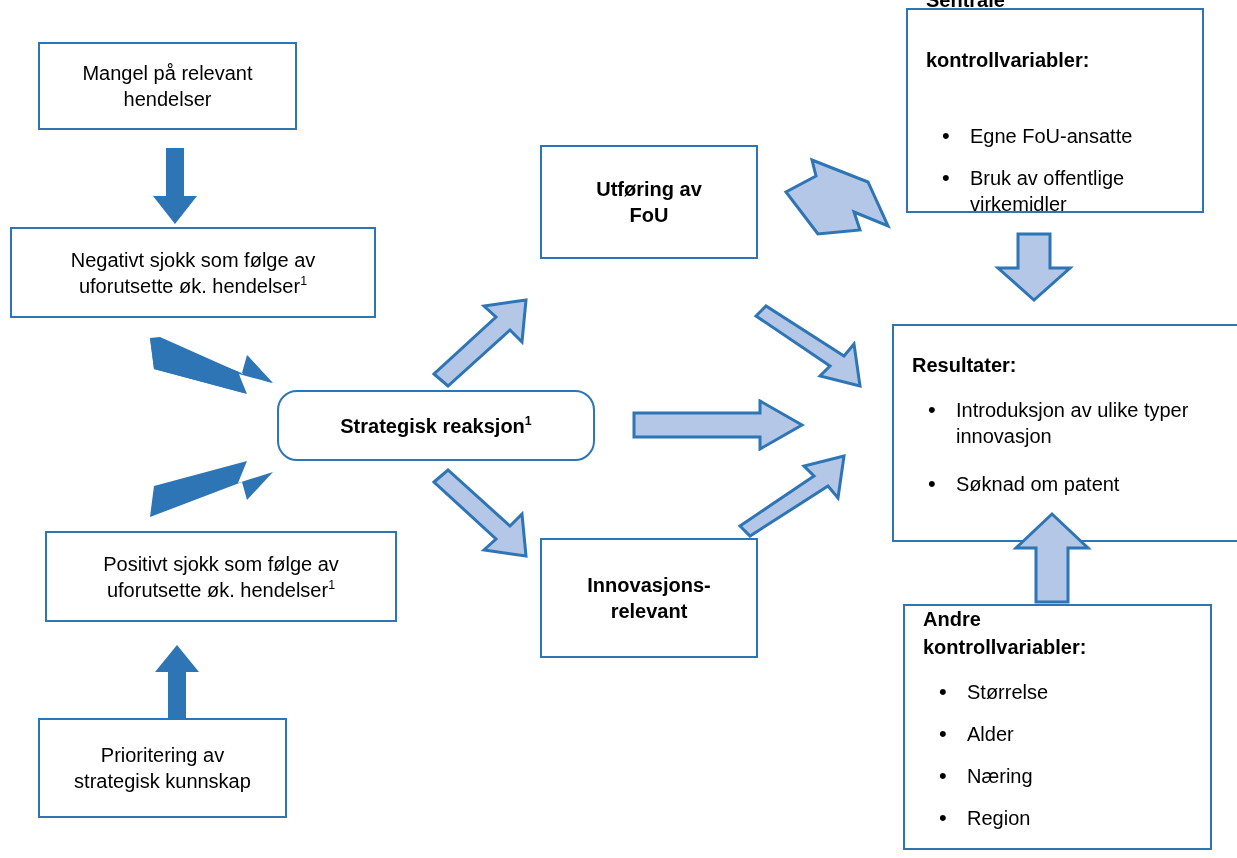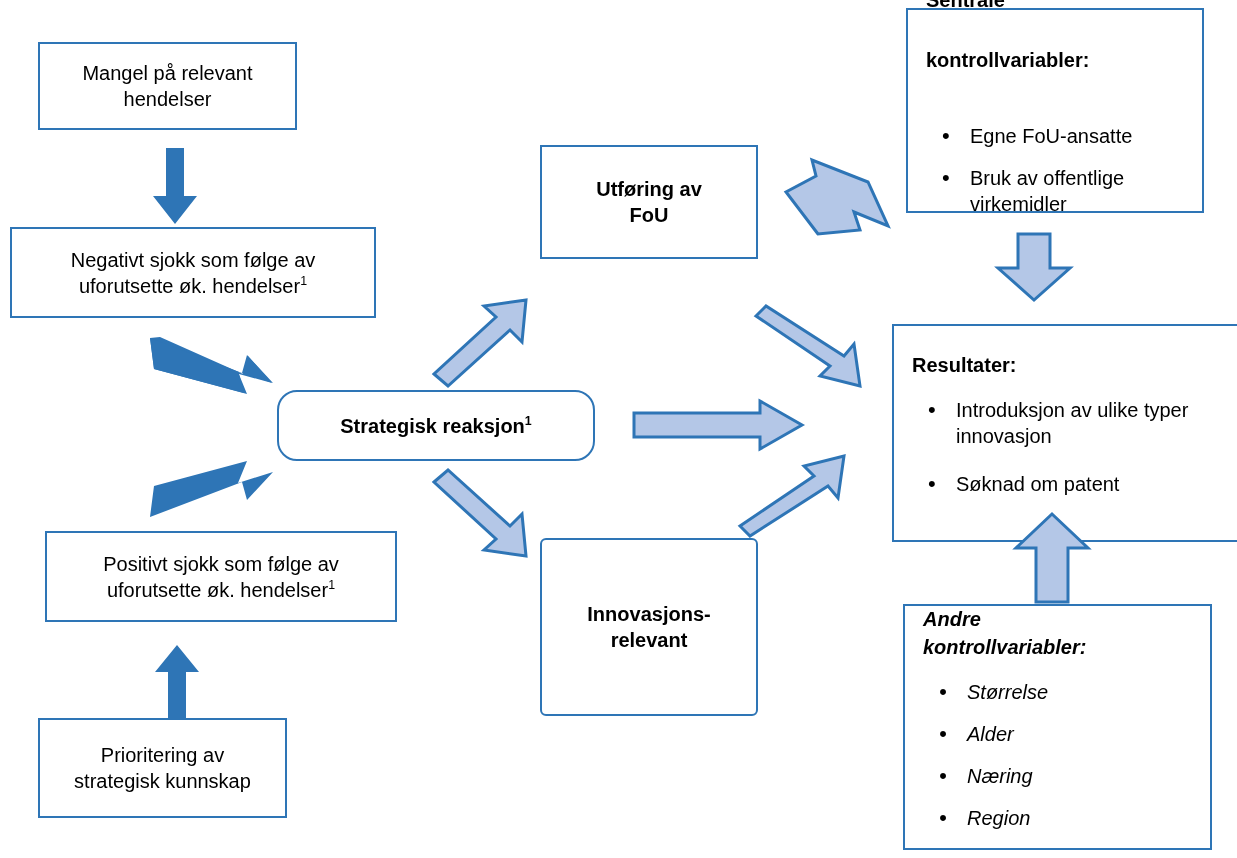--- a/index.html
+++ b/index.html
@@ -46,21 +46,21 @@
 
   <div class="box center" style="left:277px;top:390px;width:318px;height:71px;border-radius:20px;">
     <span class="line t-bold"><span>Strategisk reaksjon</span><sup>1</sup></span>
   </div>
 
   <div class="box center" style="left:540px;top:145px;width:218px;height:114px;">
     <span class="line t-bold">Utføring av</span>
     <span class="line t-bold">FoU</span>
   </div>
 
-  <div class="box center" style="left:540px;top:538px;width:218px;height:178px;border-radius:6px;">
+  <div class="box center" style="left:540px;top:538px;width:218px;height:120px;">
     <span class="line t-bold">Innovasjons-</span>
     <span class="line t-bold">relevant</span>
   </div>
 
   <div class="box" style="left:906px;top:8px;width:298px;height:205px;gap:32px;">
     <div class="hdr">Sentrale</div>
     <div class="hdr">kontrollvariabler:</div>
     <ul class="blist">
       <li>Egne FoU-ansatte</li>
       <li>Bruk av offentlige virkemidler</li>
@@ -68,21 +68,21 @@
   </div>
 
   <div class="box" style="left:892px;top:324px;width:368px;height:218px;">
     <div class="hdr">Resultater:</div>
     <ul class="blist">
       <li>Introduksjon av ulike typer innovasjon</li>
       <li class="gap">Søknad om patent</li>
     </ul>
   </div>
 
-  <div class="box" style="left:903px;top:604px;width:309px;height:246px;font-style:italic;">
+  <div class="box" style="left:903px;top:604px;width:309px;height:246px;">
     <div class="hdr">Andre</div>
     <div class="hdr">kontrollvariabler:</div>
     <ul class="blist">
       <li>Størrelse</li>
       <li>Alder</li>
       <li>Næring</li>
       <li>Region</li>
     </ul>
   </div>
 

